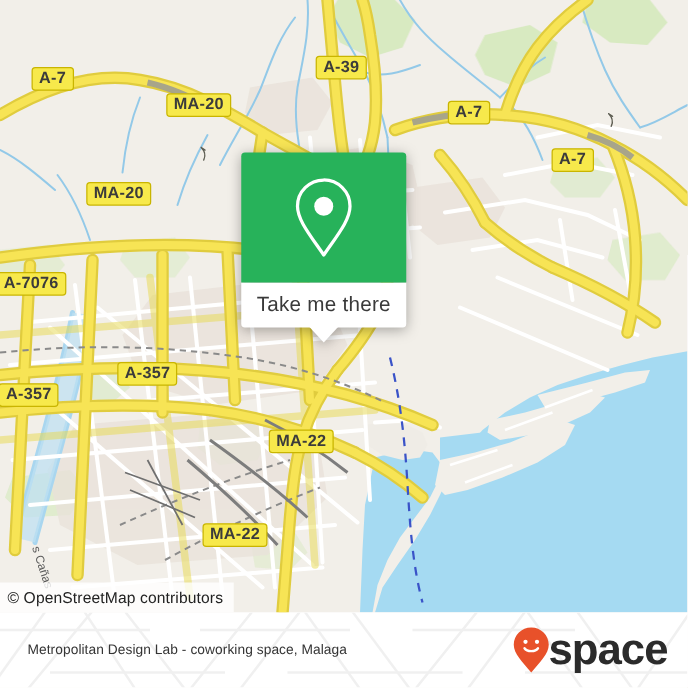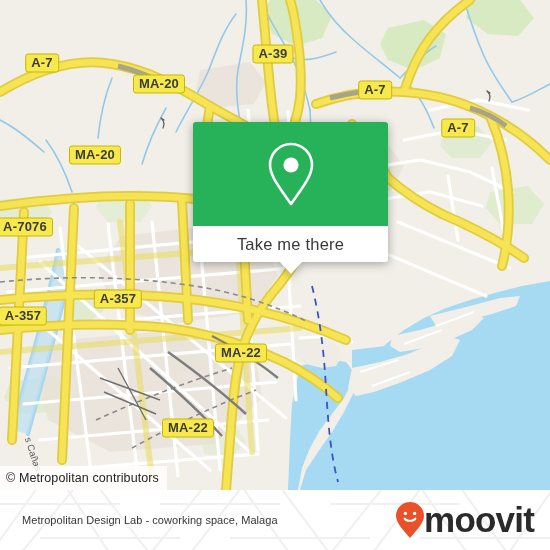--- a/index.html
+++ b/index.html
@@ -48,21 +48,21 @@
     letter-spacing: 0.1px;
     white-space: nowrap;
     z-index: 40;
   }
 
   
   #popup {
     position: absolute;
     left: 193px;
     top: 122px;
-    width: 195px;
+    width: 132px;
     z-index: 60;
     filter: drop-shadow(0 2px 5px rgba(0,0,0,0.32));
   }
   #popup-top {
     position: relative;
     height: 104px;
     border-radius: 3px 3px 0 0;
     display: flex;
     align-items: center;
     justify-content: center;
@@ -408,21 +408,21 @@
     <div class="shield" style="left:95px;  top:155px;">MA-20</div>
     <div class="shield" style="left:25px;  top:227px;">A-7076</div>
     <div class="shield" style="left:118px; top:299px;">A-357</div>
     <div class="shield" style="left:23px;  top:316px;">A-357</div>
     <div class="shield" style="left:241px; top:353px;">MA-22</div>
     <div class="shield" style="left:188px; top:428px;">MA-22</div>
 
     <div class="street-label" style="left:28px; top:432px; transform:rotate(72deg);">s Cañas</div>
 
     <div id="attribution">
-      <span>© Metropolitan contributors</span>
+      <span>© OpenStreetMap contributors</span>
     </div>
 
     <div id="popup">
       <div id="popup-top" style="background:#27b25a;">
         <span id="popup-pin">
           <svg width="56" height="68" viewBox="0 0 56 68" aria-hidden="true">
             <path d="M28 4 C16.4 4 7 13.4 7 25 C7 36 17 48 28 64 C39 48 49 36 49 25 C49 13.4 39.6 4 28 4 Z" fill="none" stroke="#ffffff" stroke-width="2.6" stroke-linejoin="round"></path>
             <circle cx="28" cy="25" r="7.6" fill="#ffffff"></circle>
           </svg>
         </span>
@@ -465,18 +465,18 @@
 
     <div id="brand">
       <span id="brand-pin">
         <svg width="30" height="38" viewBox="0 0 30 38" aria-hidden="true">
           <path d="M15 1 C7.3 1 1 7.2 1 14.8 C1 22 8 28.6 15 37 C22 28.6 29 22 29 14.8 C29 7.2 22.7 1 15 1 Z" fill="#e8512a"></path>
           <circle cx="10.4" cy="12.4" r="1.7" fill="#ffffff"></circle>
           <circle cx="19.6" cy="12.4" r="1.7" fill="#ffffff"></circle>
           <path d="M9.6 17.6 C11.6 20.6 18.4 20.6 20.4 17.6" fill="none" stroke="#ffffff" stroke-width="1.9" stroke-linecap="round"></path>
         </svg>
       </span>
-      <span id="brand-word">moovit</span>
+      <span id="brand-word">space</span>
     </div>
 
   </div>
 
 </div>
 
 </body></html>

